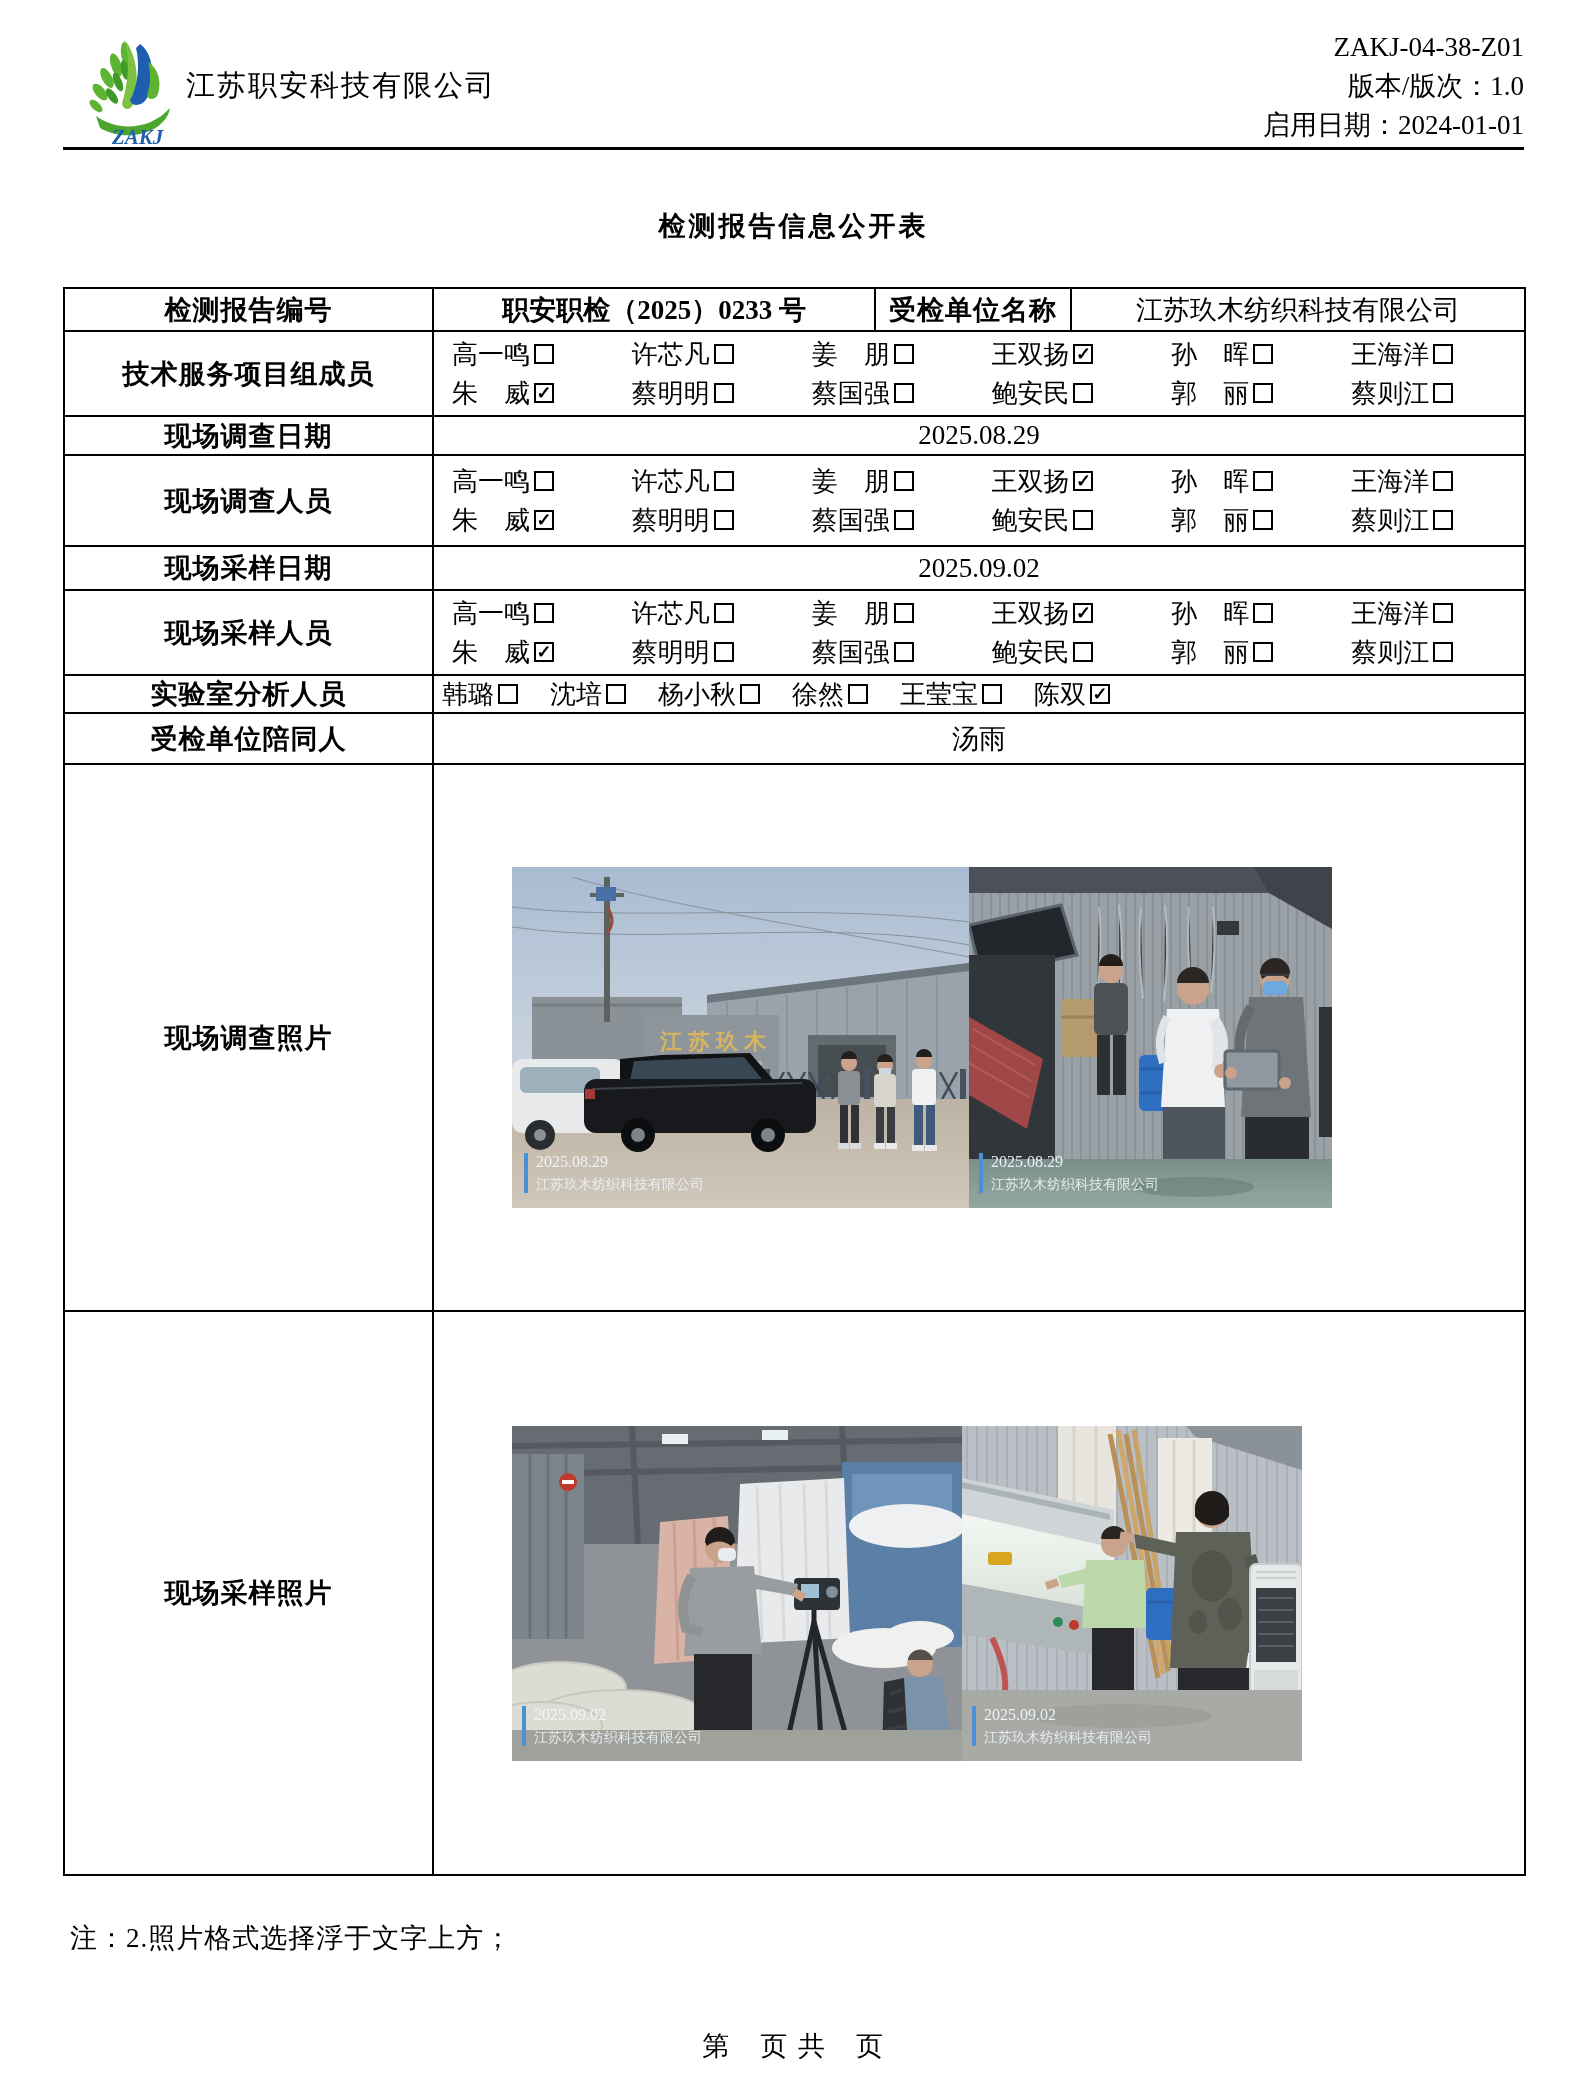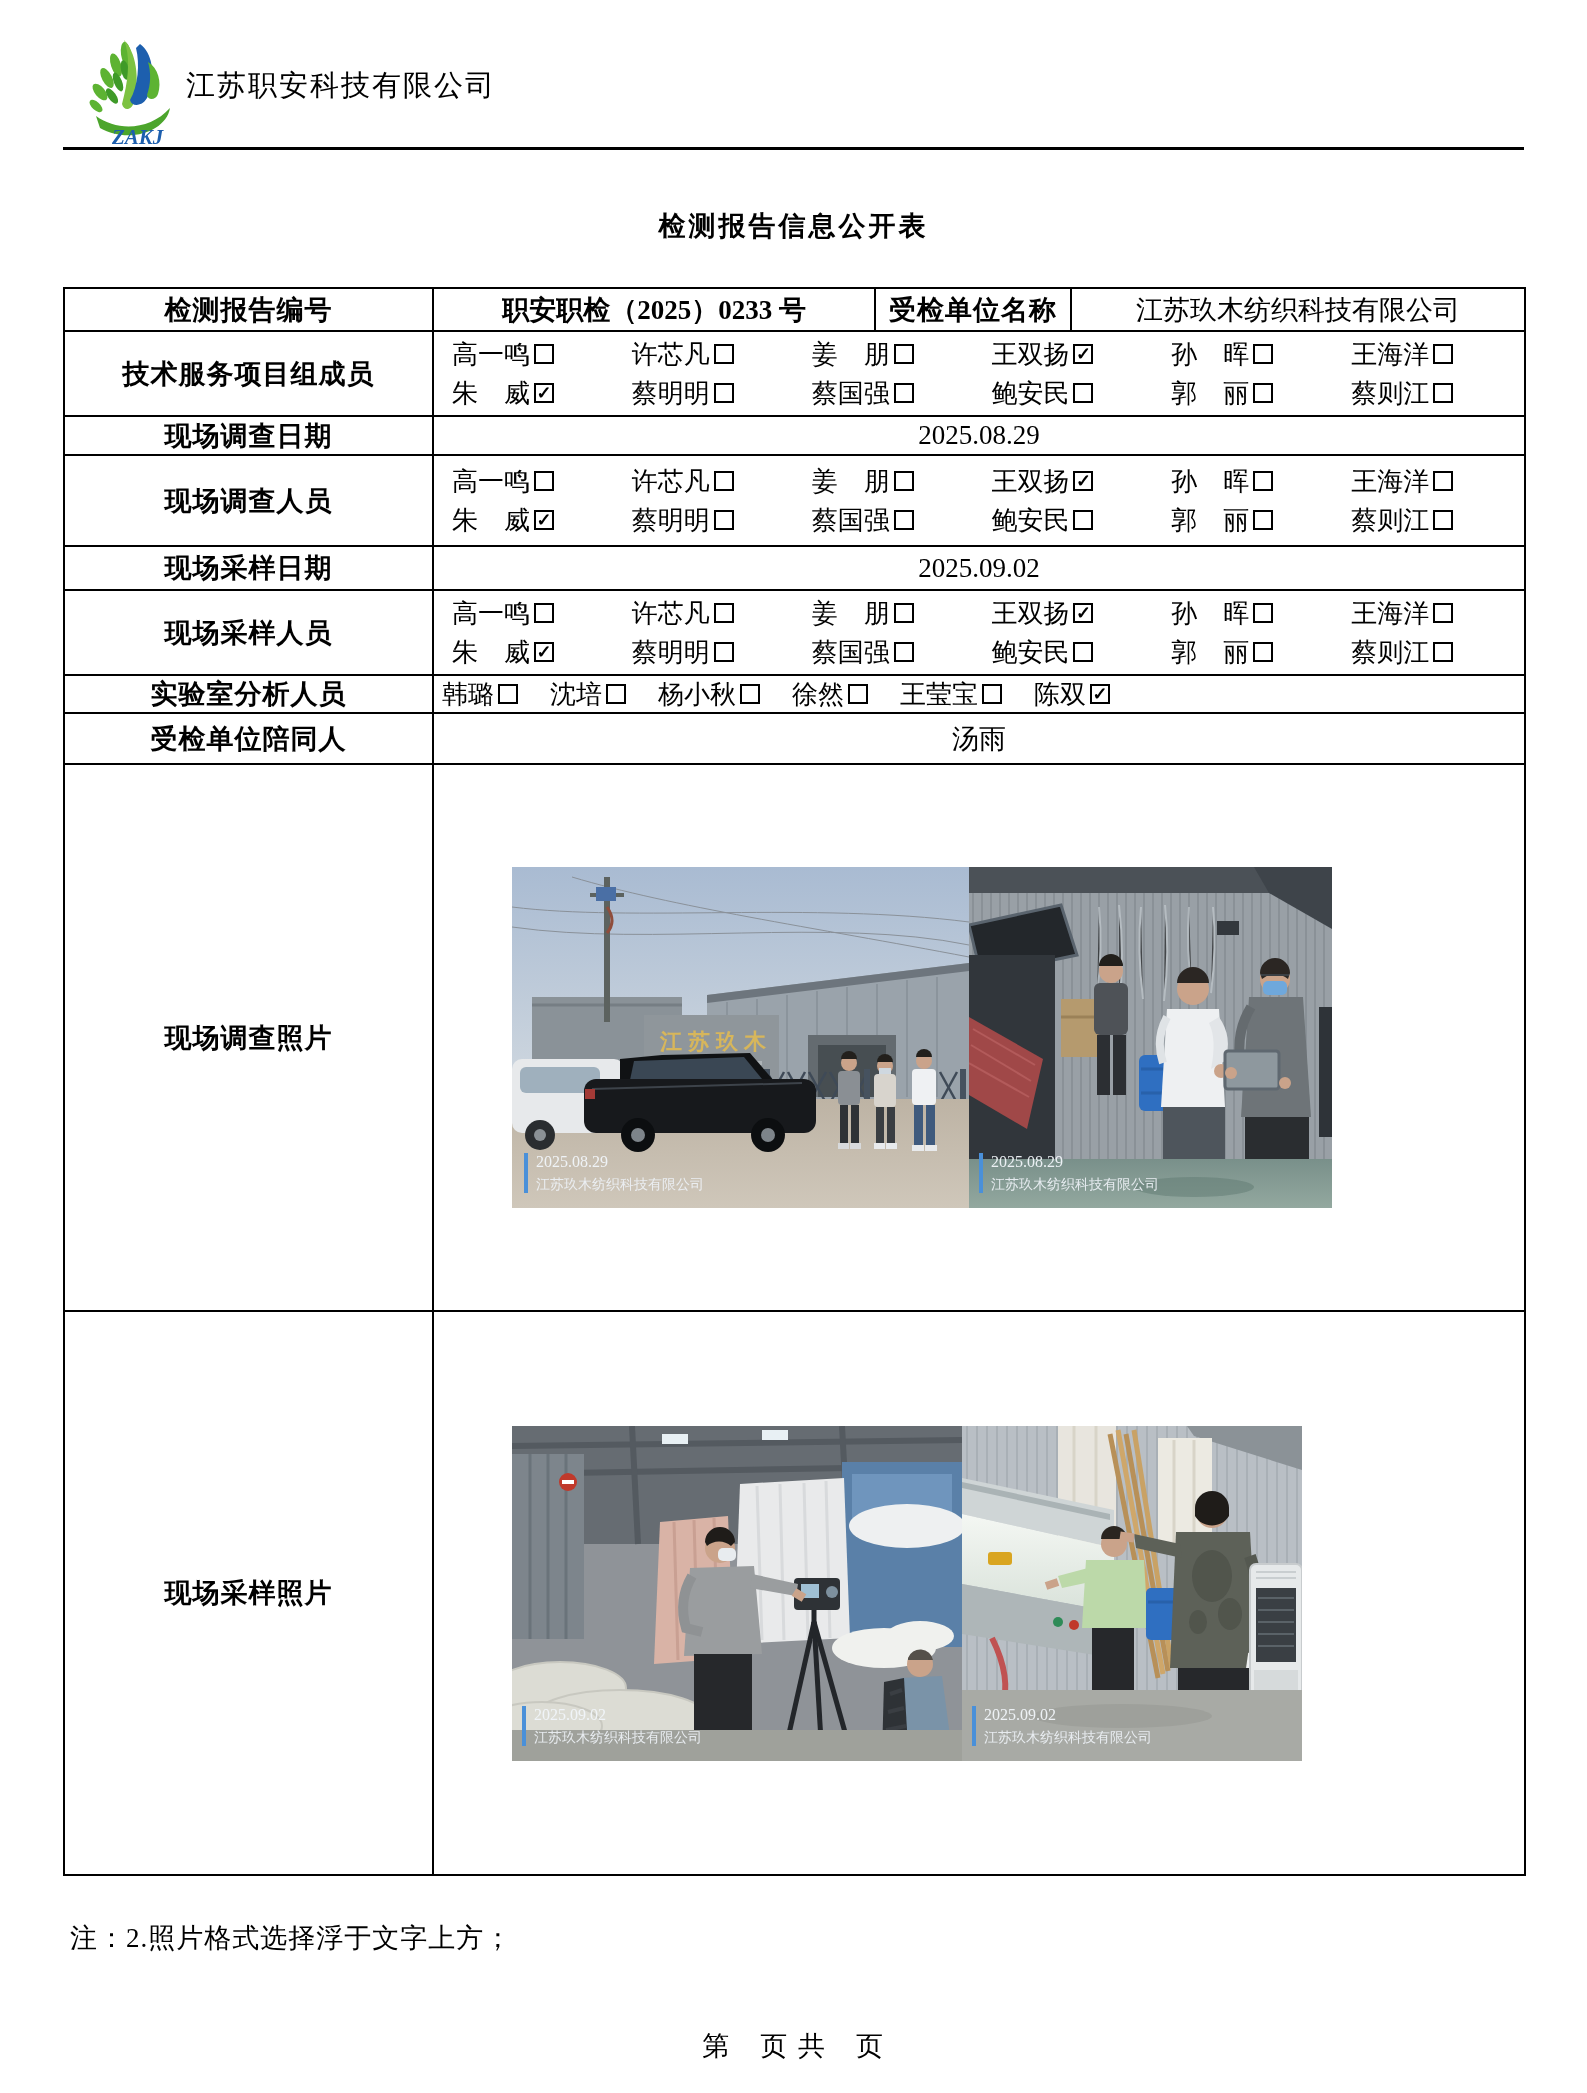--- a/index.html
+++ b/index.html
@@ -64,20 +64,25 @@
         <ellipse cx="41" cy="36" rx="4" ry="10" transform="rotate(-12 41 36)"></ellipse>
       </g>
       <path d="M38,70 C44,48 46,28 42,12 L40,6 C52,18 56,44 50,68 C48,76 40,78 38,70 Z" fill="#7dc242"></path>
       <path d="M56,10 C68,18 72,40 64,62 C60,72 48,74 46,66 C54,52 56,30 52,14 Z" fill="#1d5fae"></path>
       <path d="M64,28 C74,34 78,48 74,60 C72,66 64,67 63,61 C67,50 67,38 64,28 Z" fill="#5db332"></path>
       <path d="M12,82 C34,98 66,96 86,74 C82,98 44,110 16,94 Z" fill="#4ca52c"></path>
       <text x="28" y="110" font-size="21" font-style="italic" font-weight="bold" fill="#1d5fae">ZAKJ</text>
     </svg>
   </div>
   <div class="company-name">江苏职安科技有限公司</div>
+  <div class="doc-codes">
+    <div>ZAKJ-04-38-Z01</div>
+    <div>版本/版次：1.0</div>
+    <div>启用日期：2024-01-01</div>
+  </div>
   <div class="header-rule"></div>
 
   <div class="doc-title">检测报告信息公开表</div>
 
   <table class="form">
     <colgroup>
         <col style="width:369px">
         <col style="width:442px">
         <col style="width:196px">
         <col style="width:454px">

